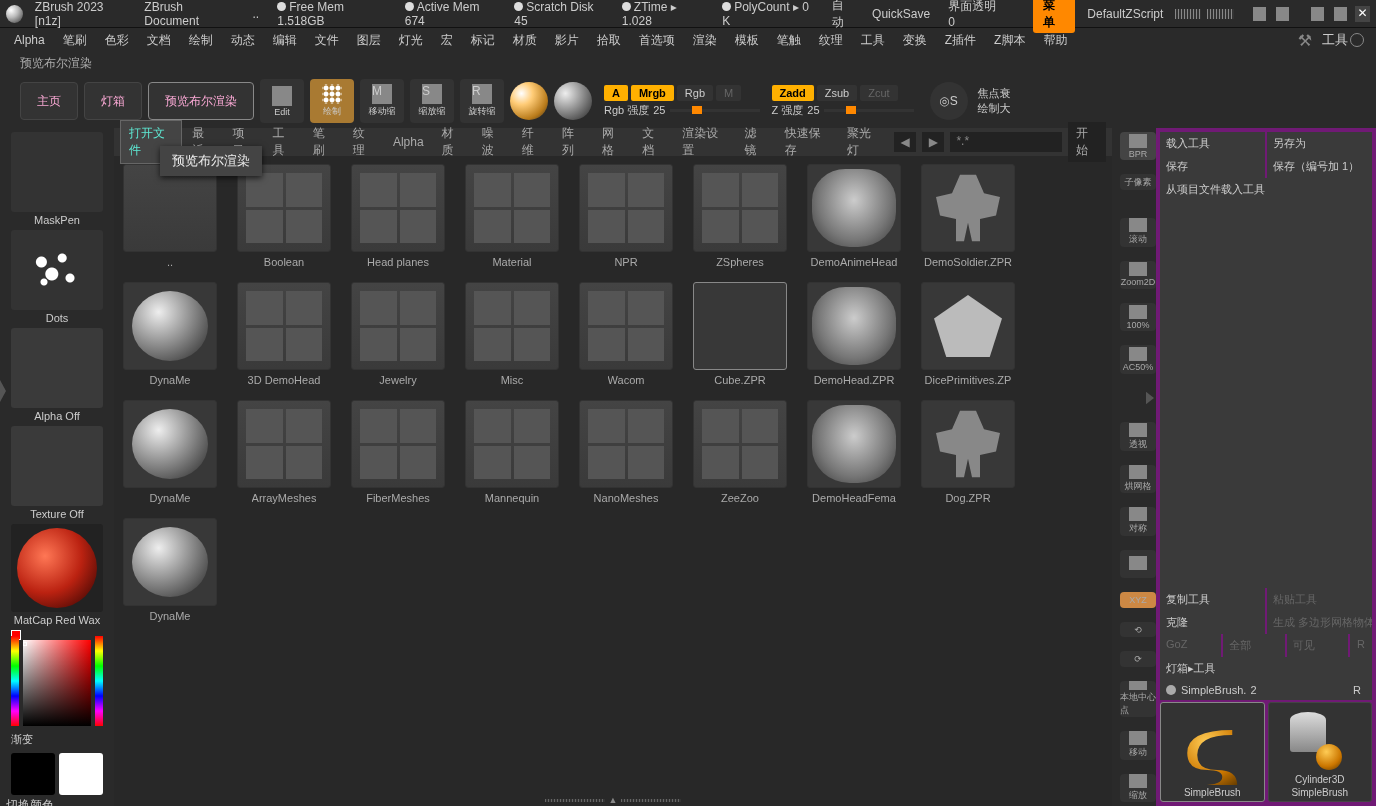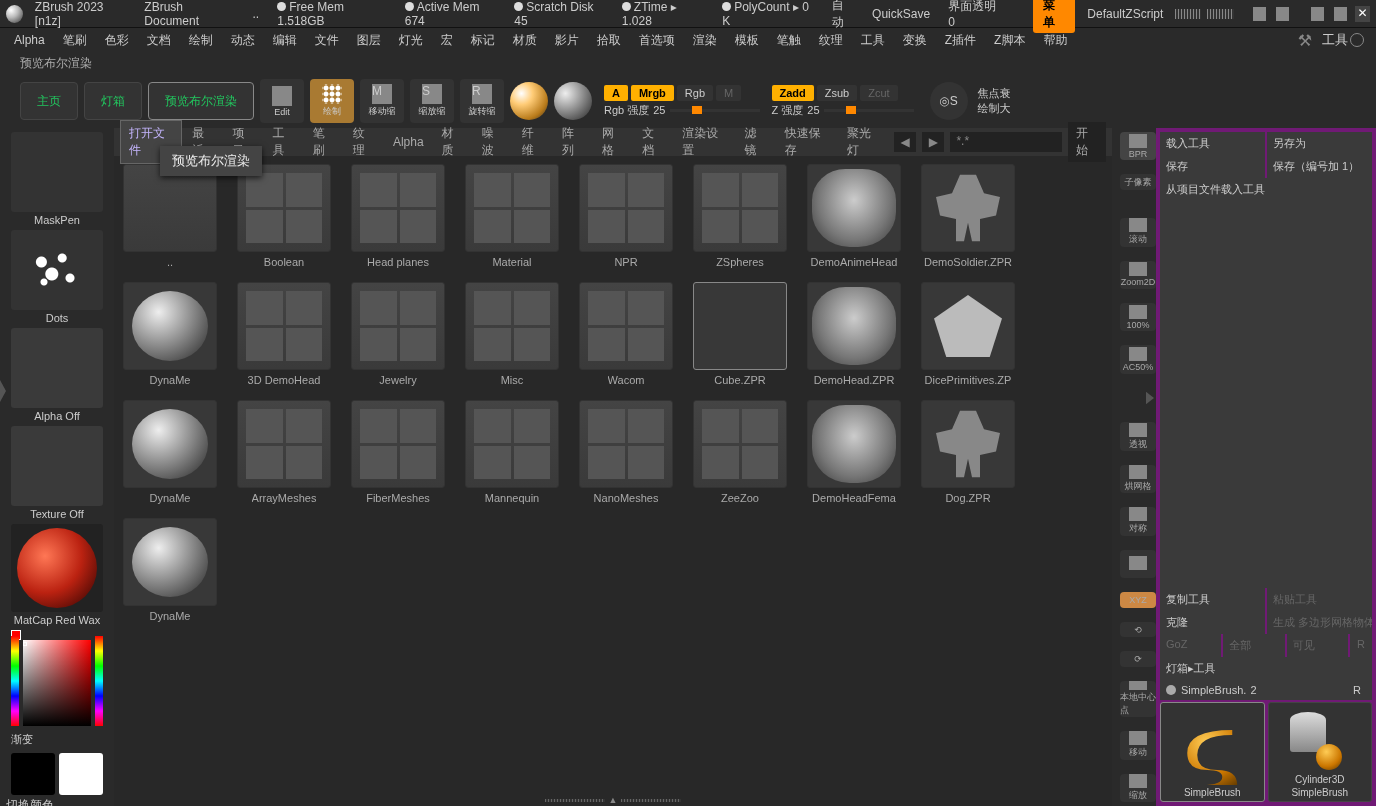--- a/index.html
+++ b/index.html
@@ -21,21 +21,21 @@
 .menubar { height: 24px; background: #2a2a2a; display: flex; align-items: center; padding: 0 6px; gap: 2px; }
 .menubar .menu-item { padding: 3px 8px; color: #ccc; cursor: pointer; font-size: 12px; }
 .menubar .right-title { margin-left: 8px; color: #ccc; font-size: 13px; }
 .menubar .refresh { width: 14px; height: 14px; border:1px solid #888; border-radius:50%; margin-left:auto; margin-right:6px; cursor:pointer;}
 
 
 .subbar { height: 22px; background: #2a2a2a; padding: 3px 20px; color: #aaa; }
 
 
 .toolbar { height: 54px; background: #2a2a2a; display: flex; align-items: center; padding: 0 20px; gap: 6px; }
-.toolbar .tb-btn { height: 38px; padding: 0 16px; background: #333; border: 1px solid #444; border-radius: 4px; display: flex; align-items: center; justify-content: center; color: #22c55e; cursor: pointer; }
+.toolbar .tb-btn { height: 38px; padding: 0 16px; background: #333; border: 1px solid #444; border-radius: 4px; display: flex; align-items: center; justify-content: center; color: #f9a8d4; cursor: pointer; }
 .toolbar .tb-btn.active { border-color: #888; }
 .toolbar .tool-icon { width: 44px; height: 44px; background: #333; border-radius: 4px; display: flex; flex-direction: column; align-items: center; justify-content: center; cursor: pointer; }
 .toolbar .tool-icon.draw { background: #a97a32; }
 .toolbar .tool-icon .ico { width: 20px; height: 20px; background: #888; }
 .toolbar .tool-icon .lbl { font-size: 9px; color: #ccc; margin-top: 1px; }
 .toolbar .mat-ball { width: 38px; height: 38px; border-radius: 50%; background: radial-gradient(circle at 30% 30%, #fff, #ffcc77 30%, #b87a1a 70%, #222); cursor:pointer; }
 .toolbar .mat-ball.grey { background: radial-gradient(circle at 30% 30%, #eee, #888 50%, #222); }
 .toolbar .ctrl-group { display: flex; flex-direction: column; gap: 2px; margin-left: 6px; }
 .toolbar .chip { padding: 2px 8px; background: #333; border-radius: 2px; font-size: 11px; cursor:pointer; }
 .toolbar .chip.on { background: #ffb000; color: #000; font-weight: bold; }
@@ -76,21 +76,21 @@
 .left-panel .color-picker .red-sw { position:absolute; left:0; top:0; width:10px; height:10px; background:red; border:1px solid #fff;}
 .left-panel .swatches { display:flex; gap:4px; margin-top:2px; }
 .left-panel .swatch { width:44px; height:42px; border-radius:3px; cursor:pointer; }
 .left-panel .swatch.k { background:#000; }
 .left-panel .swatch.w { background:#fff; }
 
 
 .center { flex: 1; background: #282828; position: relative; display:flex; flex-direction:column; }
 .center-tabs { height: 28px; background: #333; display: flex; align-items: center; padding: 0 6px; gap: 2px; }
 .center-tabs .tab { padding: 4px 8px; color: #aaa; font-size: 12px; cursor:pointer; }
-.center-tabs .tab.active { background: #444; border:1px solid #666; color:#c4b5fd;padding-left:8px; }
+.center-tabs .tab.active { background: #444; border:1px solid #666; color:#5eead4;padding-left:8px; }
 .center-tabs .nav-btn { width:24px; height:20px; background:#222; color:#888; text-align:center; line-height:20px; cursor:pointer; margin-left:4px;}
 .center-tabs .filter { width:120px; height:20px; background:#222; color:#888; padding:2px 6px; margin-left:4px; }
 .center-tabs .open-btn { padding:3px 8px; background:#222; color:#aaa; margin-left:4px; cursor:pointer;}
 
 .browser { flex:1; overflow:auto; padding: 8px; display:flex; flex-wrap:wrap; gap: 14px 18px; align-content:flex-start; }
 .browser .item { width: 96px; display:flex; flex-direction:column; align-items:center; cursor:pointer; }
 .browser .item .th { width: 94px; height: 88px; background:#383838; border:1px solid #333; border-radius:3px; position:relative; overflow:hidden; }
 .browser .item .th.folder { background: linear-gradient(#444,#3a3a3a); }
 .browser .item .th.selected { border:1px solid #888; }
 .browser .item .lbl { font-size:11px; color:#aaa; margin-top:4px; white-space:nowrap; overflow:hidden; text-overflow:ellipsis; max-width:96px; text-align:center; }

